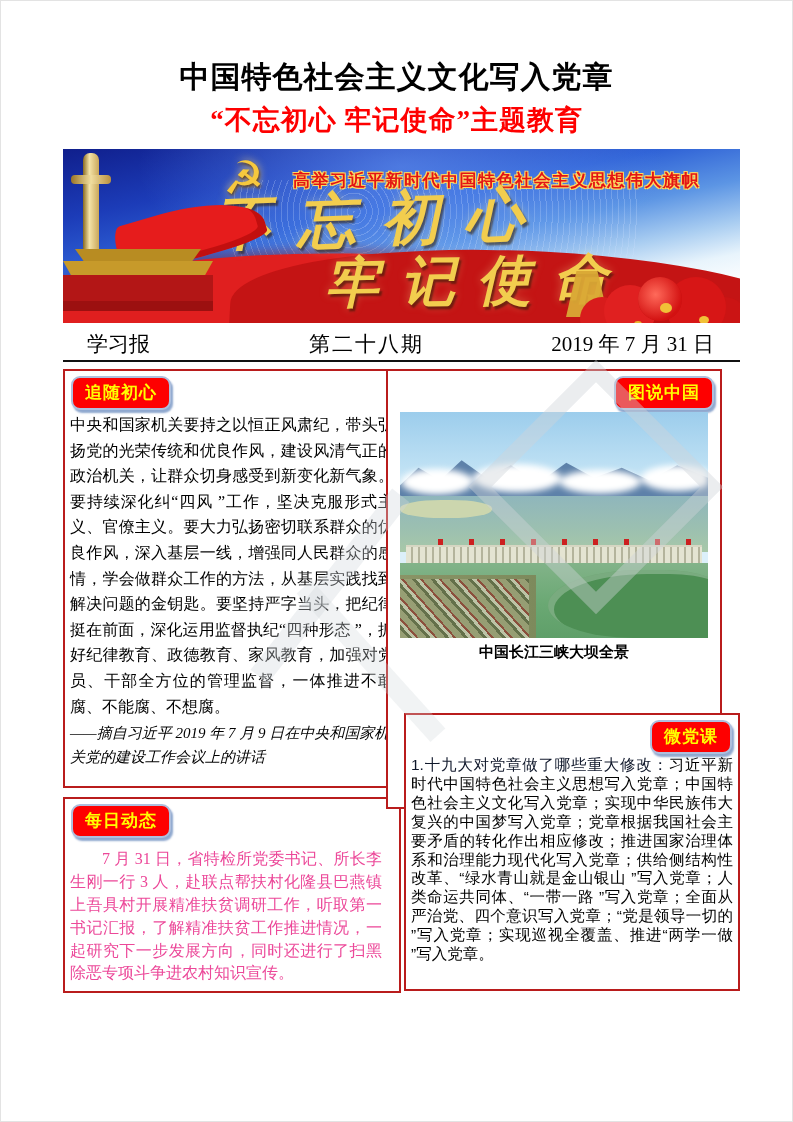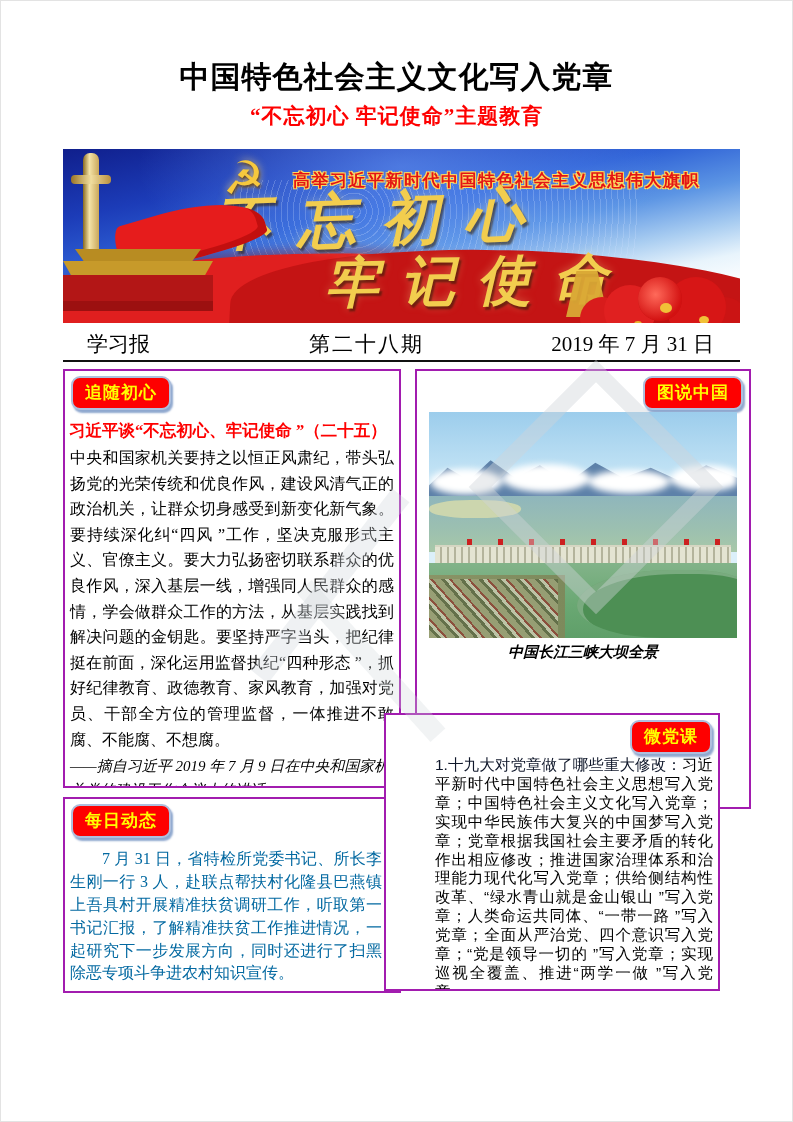--- a/index.html
+++ b/index.html
@@ -4,21 +4,21 @@
 <style>
   html,body{margin:0;padding:0;background:#fff;}
   .page{position:relative;width:793px;height:1122px;background:#ffffff;
         border:1px solid #e3e3e3;box-sizing:border-box;overflow:hidden;
         font-family:"Liberation Serif", serif;}
 
   
   .org-title{position:absolute;left:0;top:56px;width:100%;text-align:center;
              font-size:30px;font-weight:bold;color:#000;letter-spacing:1px;}
   .theme-title{position:absolute;left:0;top:101px;width:100%;text-align:center;
-             font-size:21px;font-weight:bold;color:#fe0000;letter-spacing:1px;}
+             font-size:27px;font-weight:bold;color:#fe0000;letter-spacing:1px;}
 
   
   .banner{position:absolute;left:62px;top:148px;width:677px;height:174px;overflow:hidden;
           background:
             radial-gradient(ellipse at 50% 10%, rgba(120,170,255,.5) 0%, rgba(0,0,60,0) 55%),
             linear-gradient(168deg,#101f8c 0%,#1c3cb8 22%,#2f62d6 40%,#5c95e4 55%,#a9cdf1 68%,#e8f4fc 78%,#ffffff 88%,#f2f8fd 100%);}
   .b-dots{position:absolute;left:25%;top:18%;width:60%;height:45%;opacity:.25;
           background:repeating-radial-gradient(circle at 30% 40%, #cfe0ff 0 1px, transparent 1px 6px);}
   .b-slogan{position:absolute;left:222px;top:20px;font-size:17px;font-weight:bold;color:#e31515;
             letter-spacing:1.5px;white-space:nowrap;
@@ -59,38 +59,38 @@
           background:#f1c137;box-shadow:38px 12px 0 -1px #f1c137,-28px 16px 0 -2px #e8b52f;}
 
   
   .masthead{position:absolute;left:62px;top:329px;width:677px;height:28px;font-size:21px;color:#000;}
   .m-pub{position:absolute;left:24px;top:0;text-align:center;}
   .m-issue{position:absolute;left:246px;top:0;letter-spacing:2px;}
   .m-date{position:absolute;right:26px;top:0;}
   .rule{position:absolute;left:62px;top:359px;width:677px;height:0;border-top:2px solid #111;}
 
   
-  .box{position:absolute;border:2px solid #a21caf;box-sizing:border-box;background:#fff;overflow:hidden;}
+  .box{position:absolute;border:2px solid #b91c1c;box-sizing:border-box;background:#fff;overflow:hidden;}
   #left-box1{left:62px;top:368px;width:338px;height:419px;}
   #left-box2{left:62px;top:796px;width:338px;height:196px;}
-  #right-box1{left:414px;top:368px;width:336px;height:440px;}
-  #right-box2{left:383px;top:712px;width:336px;height:278px;padding-left:44px;}
+  #right-box1{left:385px;top:368px;width:336px;height:440px;}
+  #right-box2{left:403px;top:712px;width:336px;height:278px;}
 
   .badge{display:inline-block;margin:5px 6px 2px 6px;padding:3px 12px 4px 12px;
          background:#fe0000;color:#ffff00;font-size:17px;font-weight:bold;
          font-family:"Liberation Sans",sans-serif;border:2px solid #aebfdd;border-radius:9px;
          box-shadow:2px 3px 2px #8fa8cf;letter-spacing:1px;}
   .badge-right{float:right;margin:5px 6px 2px 6px;}
 
   .article-title{clear:both;margin:8px 4px 3px 4px;font-size:16.5px;font-weight:bold;color:#fe0000;
          white-space:nowrap;letter-spacing:0;}
   .article-body{margin:0 5px;font-size:16px;line-height:1.6;text-align:justify;color:#000;}
   .citation{margin:2px 5px 0 5px;font-size:15px;line-height:1.62;font-style:italic;color:#000;}
   .daily-body{clear:both;margin:8px 17px 0 5px;font-size:16px;line-height:1.43;text-align:justify;
-         text-indent:2em;color:#0369a1;}
+         text-indent:2em;color:#ec4899;}
 
   .photo-wrap{clear:both;margin:10px auto 0 auto;width:308px;height:226px;position:relative;overflow:hidden;}
   .p-sky{position:absolute;inset:0;background:linear-gradient(180deg,#9ccdec 0%,#bfe1f4 25%,#dcf0fa 40%);}
   .p-mountains{position:absolute;left:0;top:17%;width:100%;height:22%;background:#5d81a9;
         clip-path:polygon(0 70%,6% 35%,13% 60%,20% 20%,28% 55%,36% 30%,45% 65%,54% 25%,63% 55%,72% 35%,81% 60%,90% 30%,100% 55%,100% 100%,0 100%);}
   .p-clouds{position:absolute;left:0;top:22%;width:100%;height:16%;filter:blur(3px);
         background:radial-gradient(ellipse 18% 55% at 12% 55%,#fff 0 60%,transparent 70%),
                    radial-gradient(ellipse 22% 60% at 38% 45%,#fff 0 60%,transparent 70%),
                    radial-gradient(ellipse 20% 50% at 65% 55%,#fff 0 60%,transparent 72%),
                    radial-gradient(ellipse 18% 55% at 90% 45%,#fff 0 60%,transparent 70%);}
@@ -104,21 +104,21 @@
   .p-river{position:absolute;left:0;top:67%;width:100%;height:33%;
         background:linear-gradient(180deg,#82b389 0%,#6aa873 55%,#5f9f69 100%);}
   .p-peninsula{position:absolute;right:-6%;top:70%;width:58%;height:30%;background:#4d8f54;
         border-radius:60% 40% 0 55%;box-shadow:inset 6px 4px 0 rgba(255,255,255,.25);}
   .p-town{position:absolute;left:0;top:72%;width:44%;height:28%;
         background:linear-gradient(90deg,#8a9466 0%,#7d8a5c 100%);}
   .p-town-bits{position:absolute;left:0;top:74%;width:42%;height:26%;opacity:.85;
         background:repeating-linear-gradient(48deg,#9aa177 0 6px,#5e6b46 6px 9px,#c7cdb2 9px 12px,#8d4436 12px 14px);}
 
   .photo-caption{margin:5px 0 0 0;text-align:center;font-size:15px;font-weight:bold;
-        font-style:italic;color:#000;}
+        color:#000;}
 
   .lesson{clear:both;margin:14px 5px 0 5px;font-size:15.5px;line-height:1.22;text-align:justify;
         font-family:"Liberation Sans",sans-serif;color:#000;}
   .lesson-lead{color:#0f172a;font-weight:normal;}
 
   
   .wm{position:absolute;pointer-events:none;z-index:40;}
   .wm-diamond{left:505px;top:396px;width:148px;height:148px;border:16px solid rgba(208,213,218,.42);
         transform:rotate(45deg);}
   .wm-bar1{left:318px;top:470px;width:22px;height:230px;background:rgba(210,215,220,.35);
@@ -156,21 +156,20 @@
 
   <div class="masthead">
     <span class="m-pub">学习报</span>
     <span class="m-issue">第二十八期</span>
     <span class="m-date">2019 年 7 月 31 日</span>
   </div>
   <div class="rule"></div>
 
   <div class="box" id="left-box1">
     <span class="badge">追随初心</span>
-    <div class="article-title">习近平谈“不忘初心、牢记使命 ”（二十五）</div>
     <div class="article-body">中央和国家机关要持之以恒正风肃纪，带头弘扬党的光荣传统和优良作风，建设风清气正的政治机关，让群众切身感受到新变化新气象。要持续深化纠“四风 ”工作，坚决克服形式主义、官僚主义。要大力弘扬密切联系群众的优良作风，深入基层一线，增强同人民群众的感情，学会做群众工作的方法，从基层实践找到解决问题的金钥匙。要坚持严字当头，把纪律挺在前面，深化运用监督执纪“四种形态 ”，抓好纪律教育、政德教育、家风教育，加强对党员、干部全方位的管理监督，一体推进不敢腐、不能腐、不想腐。</div>
     <div class="citation">——摘自习近平 2019 年 7 月 9 日在中央和国家机关党的建设工作会议上的讲话</div>
   </div>
 
   <div class="box" id="left-box2">
     <span class="badge">每日动态</span>
     <div class="daily-body">7 月 31 日，省特检所党委书记、所长李生刚一行 3 人，赴联点帮扶村化隆县巴燕镇上吾具村开展精准扶贫调研工作，听取第一书记汇报，了解精准扶贫工作推进情况，一起研究下一步发展方向，同时还进行了扫黑除恶专项斗争进农村知识宣传。</div>
   </div>
 
   <div class="box" id="right-box1">

